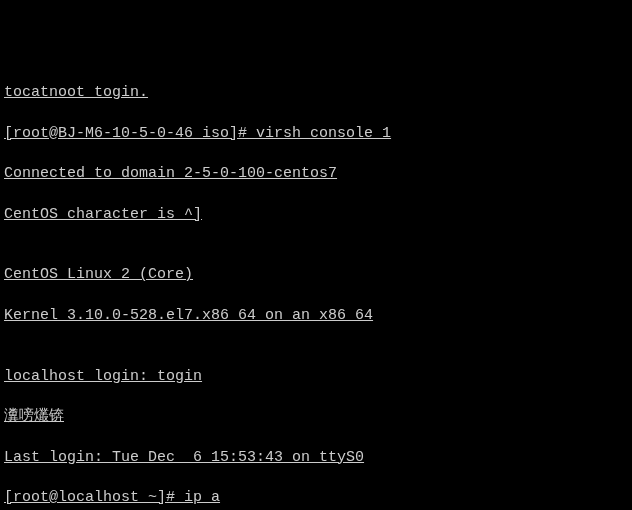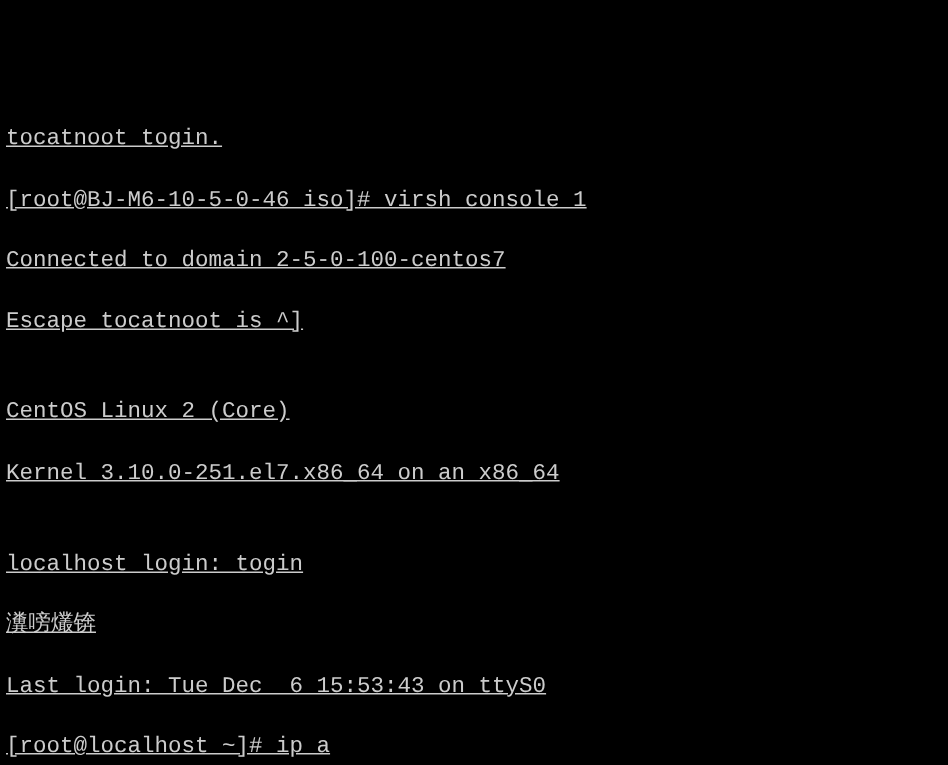--- a/index.html
+++ b/index.html
@@ -18,24 +18,24 @@
     .line { white-space: pre; text-decoration: underline; }
   </style>
 </head>
 <body>
 
 
 
 <div class="line">tocatnoot togin.</div>
 <div class="line">[root@BJ-M6-10-5-0-46 iso]# virsh console 1</div>
 <div class="line">Connected to domain 2-5-0-100-centos7</div>
-<div class="line">Escape tocatnoot is ^]</div>
+<div class="line">CentOS character is ^]</div>
 <div class="line"></div>
 <div class="line">CentOS Linux 2 (Core)</div>
-<div class="line">Kernel 3.10.0-251.el7.x86_64 on an x86_64</div>
+<div class="line">Kernel 3.10.0-528.el7.x86_64 on an x86_64</div>
 <div class="line"></div>
 <div class="line">localhost login: togin</div>
 <div class="line">瀵嗙爜锛</div>
 <div class="line">Last login: Tue Dec  6 15:53:43 on ttyS0</div>
 <div class="line">[root@localhost ~]# ip a</div>
 
 
 
 
 

